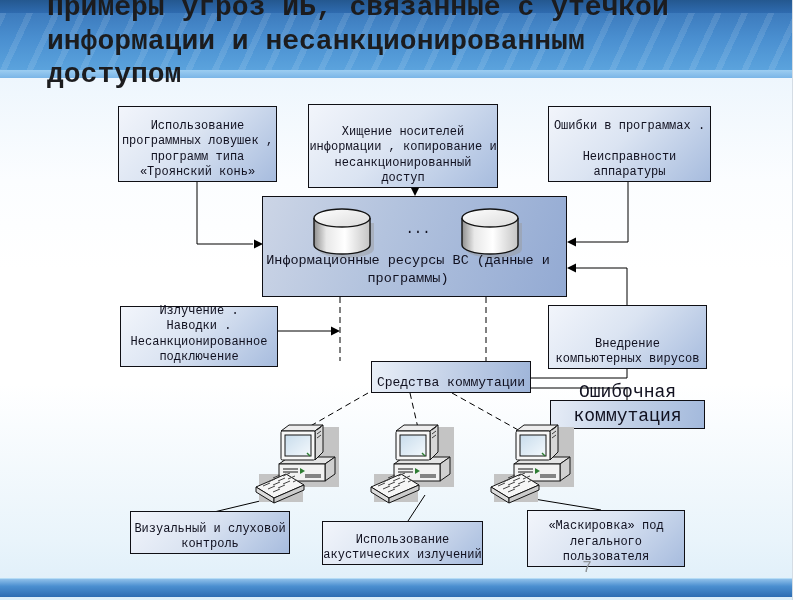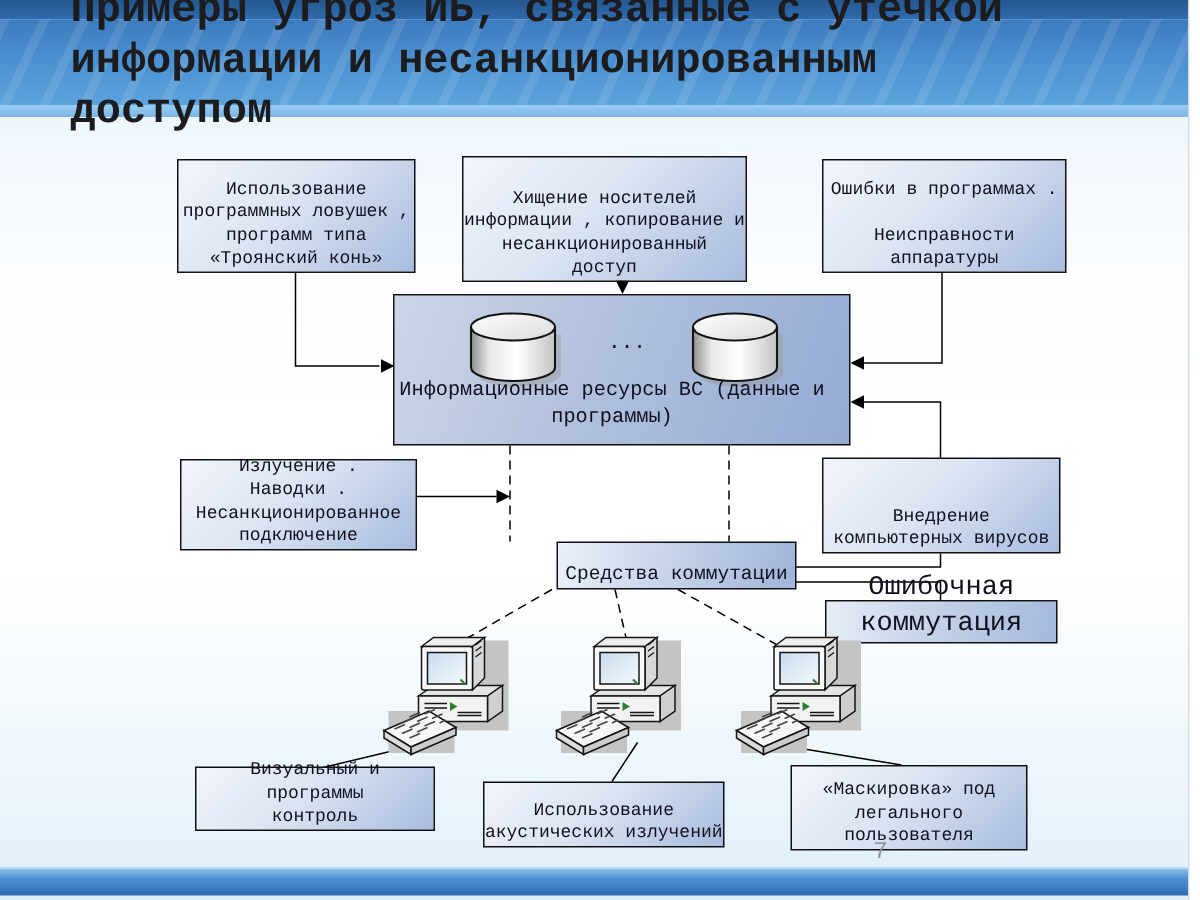--- a/index.html
+++ b/index.html
@@ -208,21 +208,21 @@
       <use href="#pc"></use>
     </svg>
   <svg class="pc" id="pc-2" viewBox="0 0 95 85">
       <use href="#pc"></use>
     </svg>
   <svg class="pc" id="pc-3" viewBox="0 0 95 85">
       <use href="#pc"></use>
     </svg>
 
   <div class="dbox" id="b-visual">
-    <span class="lbl">Визуальный и программы
+    <span class="lbl">Визуальный и слуховой
 контроль</span>
   </div>
   <div class="dbox" id="b-acoustic">
     <span class="lbl">Использование
 акустических излучений</span>
   </div>
   <div class="dbox" id="b-masking">
     <span class="lbl">«Маскировка» под
 легального
 пользователя</span>

